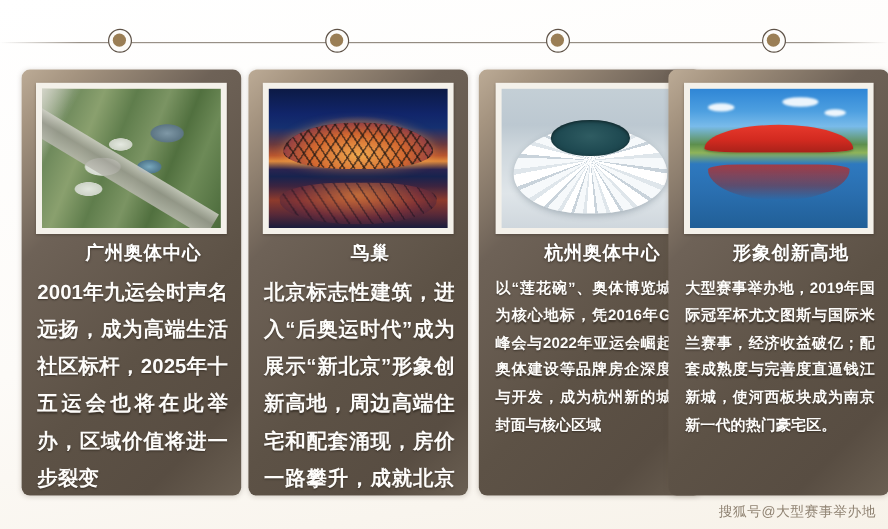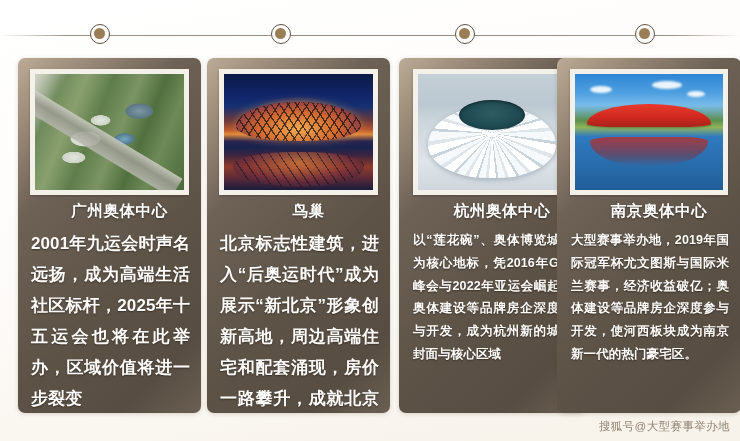--- a/index.html
+++ b/index.html
@@ -323,21 +323,21 @@
     </div>
 
     <div class="card card-3">
       <div class="card-photo-frame">
         <div class="card-photo ph-nj">
           <div class="cloud" style="left:10%;top:10%;width:22px;height:7px;"></div>
           <div class="cloud" style="left:52%;top:6%;width:30px;height:8px;"></div>
           <div class="cloud" style="left:76%;top:15%;width:18px;height:6px;"></div>
         </div>
       </div>
-      <div class="card-title">南京奥体中心</div>
-      <div class="card-body">大型赛事举办地，2019年国际冠军杯尤文图斯与国际米兰赛事，经济收益破亿；奥体建设等品牌房企深度参与开发，使河西板块成为南京新一代的热门豪宅区。</div>
+      <div class="card-title">形象创新高地</div>
+      <div class="card-body">大型赛事举办地，2019年国际冠军杯尤文图斯与国际米兰赛事，经济收益破亿；配套成熟度与完善度直逼钱江新城，使河西板块成为南京新一代的热门豪宅区。</div>
     </div>
 
   </div>
 
   <div id="watermark">搜狐号@大型赛事举办地</div>
 
 </div>
 
 </body></html>

